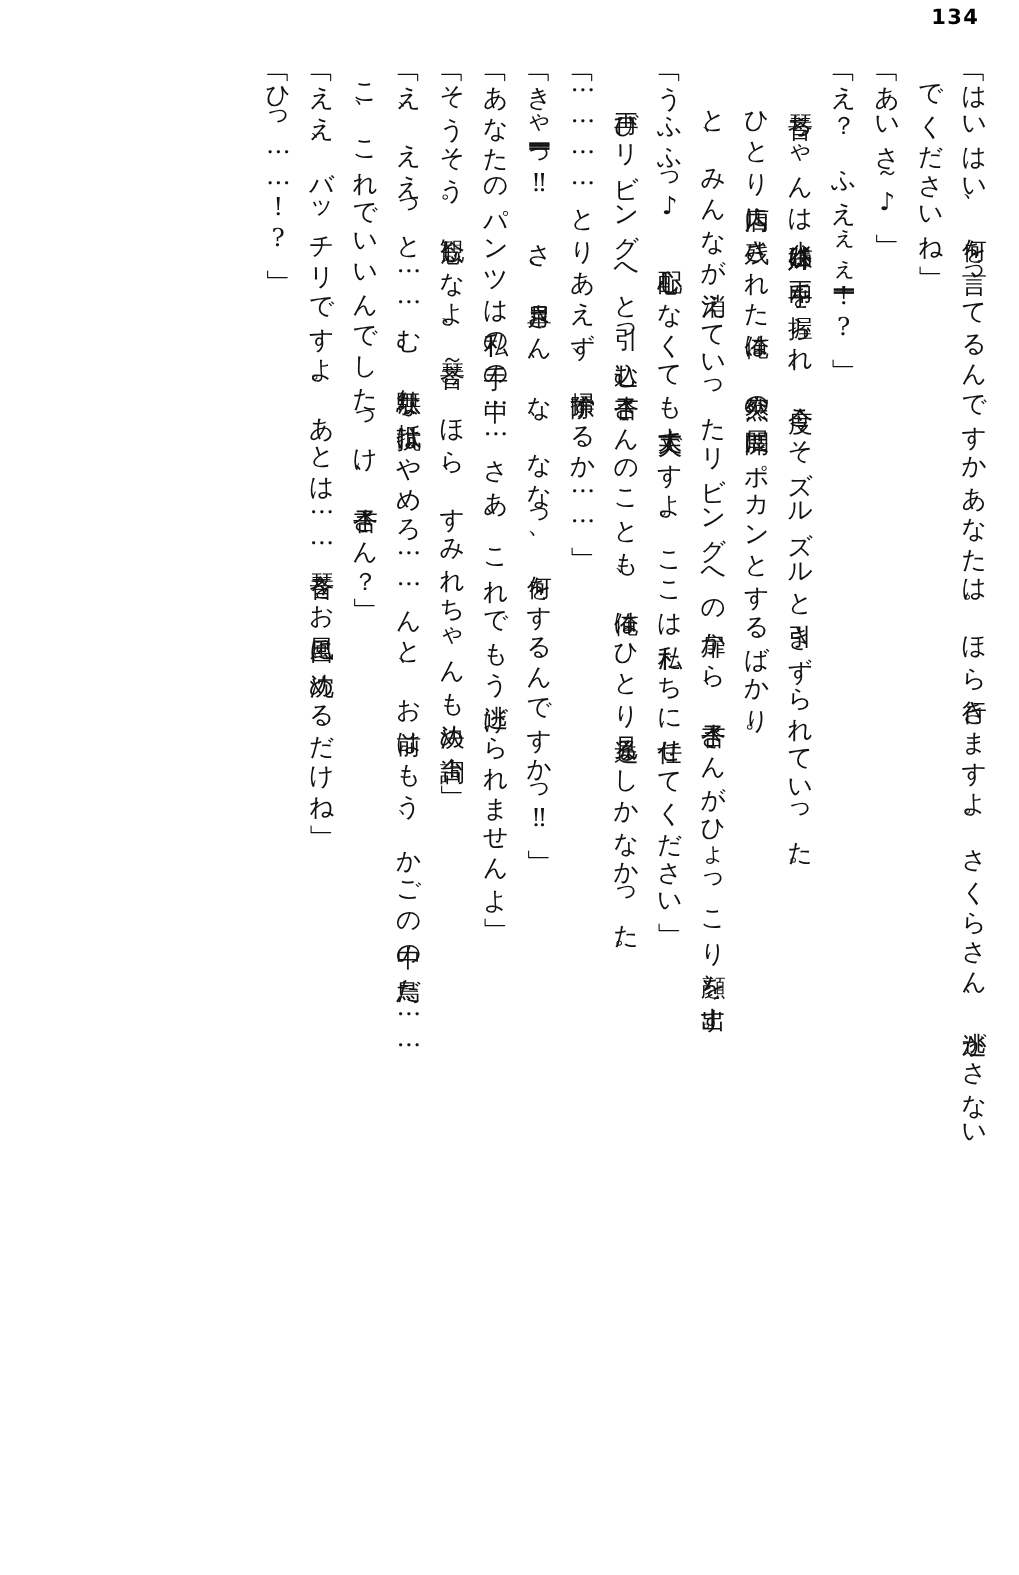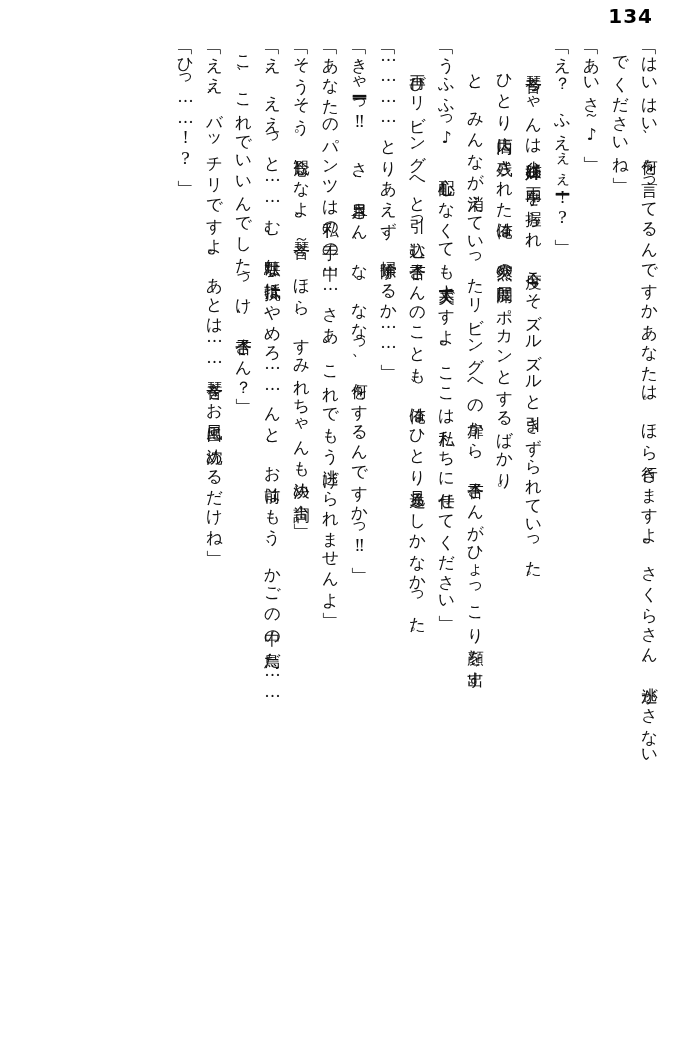--- a/index.html
+++ b/index.html
@@ -20,21 +20,21 @@
     position: relative;
     width: 679px;
     height: 1050px;
     box-sizing: border-box;
   }
 
   .page-number {
     position: absolute;
     top: 4px;
     right: 26px;
-    font-size: 20px;
+    font-size: 14px;
     font-weight: bold;
     letter-spacing: 1px;
     font-family: "DejaVu Sans", "Liberation Sans", sans-serif;
     color: #000;
   }
 
   .text-body {
     position: absolute;
     top: 44px;
     right: 22px;

